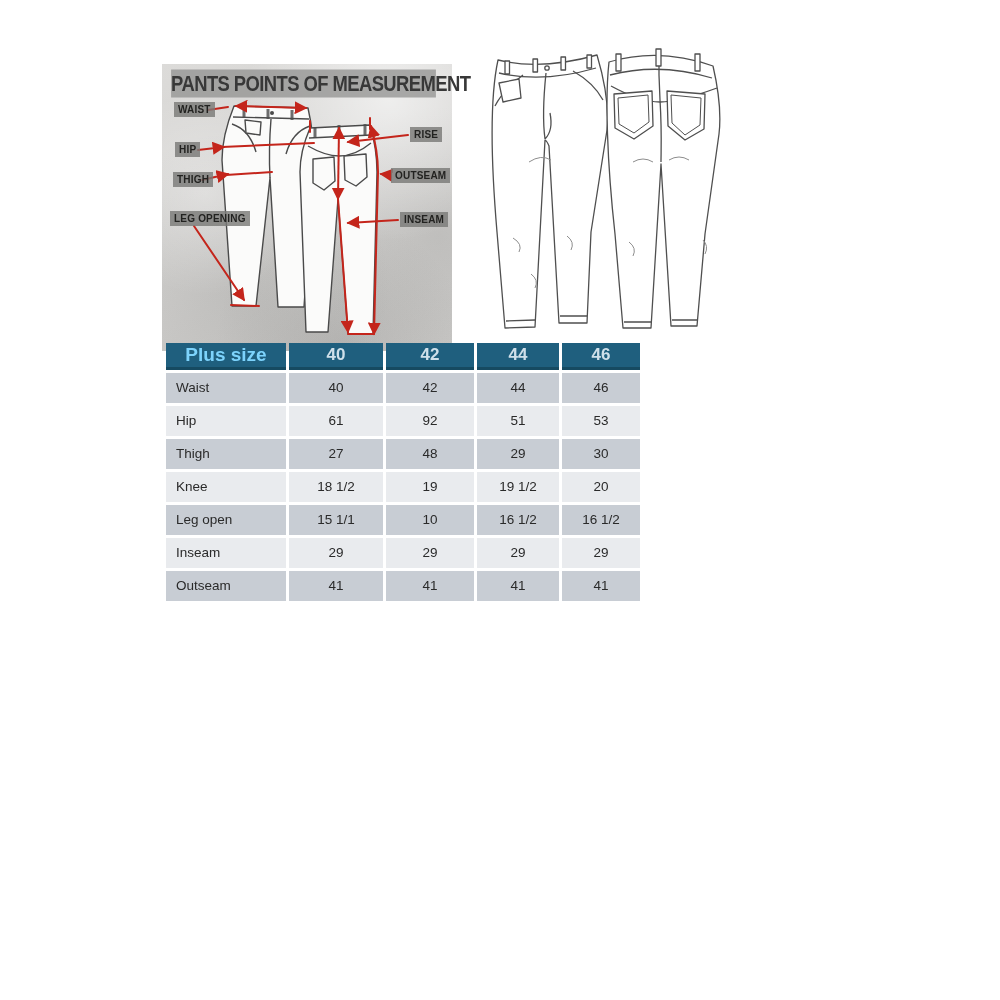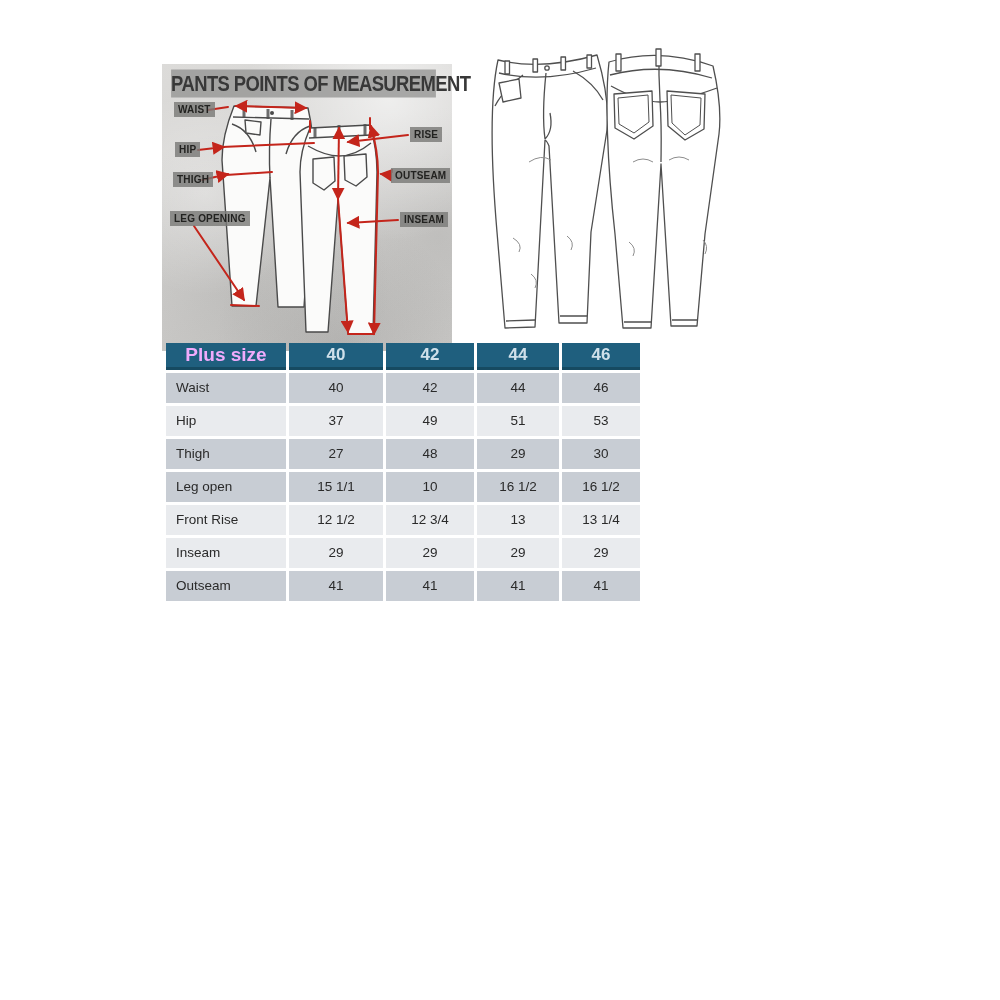--- a/index.html
+++ b/index.html
@@ -45,21 +45,21 @@
   
   .sketch{position:absolute;left:483px;top:42px;width:262px;height:300px;}
 
   
   .size-table{position:absolute;left:166px;top:343px;width:474px;}
   .thead,.trow{display:grid;grid-template-columns:120px 94px 88px 82px 78px;column-gap:3px;}
   .hcell{
     background:#1f5f7e;height:24px;line-height:24px;text-align:center;
     border-bottom:3px solid #164a61;
   }
-  .hcell.plus{color:#f0abfc;font-size:19px;font-weight:bold;}
+  .hcell.plus{color:#7dd3fc;font-size:19px;font-weight:bold;}
   .hcell.size{color:#cfe0ea;font-size:17px;font-weight:600;}
   .trow{margin-top:3px;}
   .cell{height:30px;line-height:30px;font-size:13.5px;color:#2a2a2a;}
   .cell.label{padding-left:10px;}
   .cell.val{text-align:center;}
   .dark .cell{background:#c8cdd4;}
   .light .cell{background:#e9ebee;}
 </style>
 </head>
 <body>
@@ -180,47 +180,47 @@
 
   <div class="trow dark">
     <div class="cell label">Waist</div>
     <div class="cell val">40</div>
     <div class="cell val">42</div>
     <div class="cell val">44</div>
     <div class="cell val">46</div>
   </div>
   <div class="trow light">
     <div class="cell label">Hip</div>
-    <div class="cell val">37</div>
-    <div class="cell val">49</div>
+    <div class="cell val">61</div>
+    <div class="cell val">92</div>
     <div class="cell val">51</div>
     <div class="cell val">53</div>
   </div>
   <div class="trow dark">
     <div class="cell label">Thigh</div>
     <div class="cell val">27</div>
     <div class="cell val">48</div>
     <div class="cell val">29</div>
     <div class="cell val">30</div>
+  </div>
+  <div class="trow light">
+    <div class="cell label">Knee</div>
+    <div class="cell val">18 1/2</div>
+    <div class="cell val">19</div>
+    <div class="cell val">19 1/2</div>
+    <div class="cell val">20</div>
   </div>
   <div class="trow dark">
     <div class="cell label">Leg open</div>
     <div class="cell val">15 1/1</div>
     <div class="cell val">10</div>
     <div class="cell val">16 1/2</div>
     <div class="cell val">16 1/2</div>
   </div>
   <div class="trow light">
-    <div class="cell label">Front Rise</div>
-    <div class="cell val">12 1/2</div>
-    <div class="cell val">12 3/4</div>
-    <div class="cell val">13</div>
-    <div class="cell val">13 1/4</div>
-  </div>
-  <div class="trow light">
     <div class="cell label">Inseam</div>
     <div class="cell val">29</div>
     <div class="cell val">29</div>
     <div class="cell val">29</div>
     <div class="cell val">29</div>
   </div>
   <div class="trow dark">
     <div class="cell label">Outseam</div>
     <div class="cell val">41</div>
     <div class="cell val">41</div>

